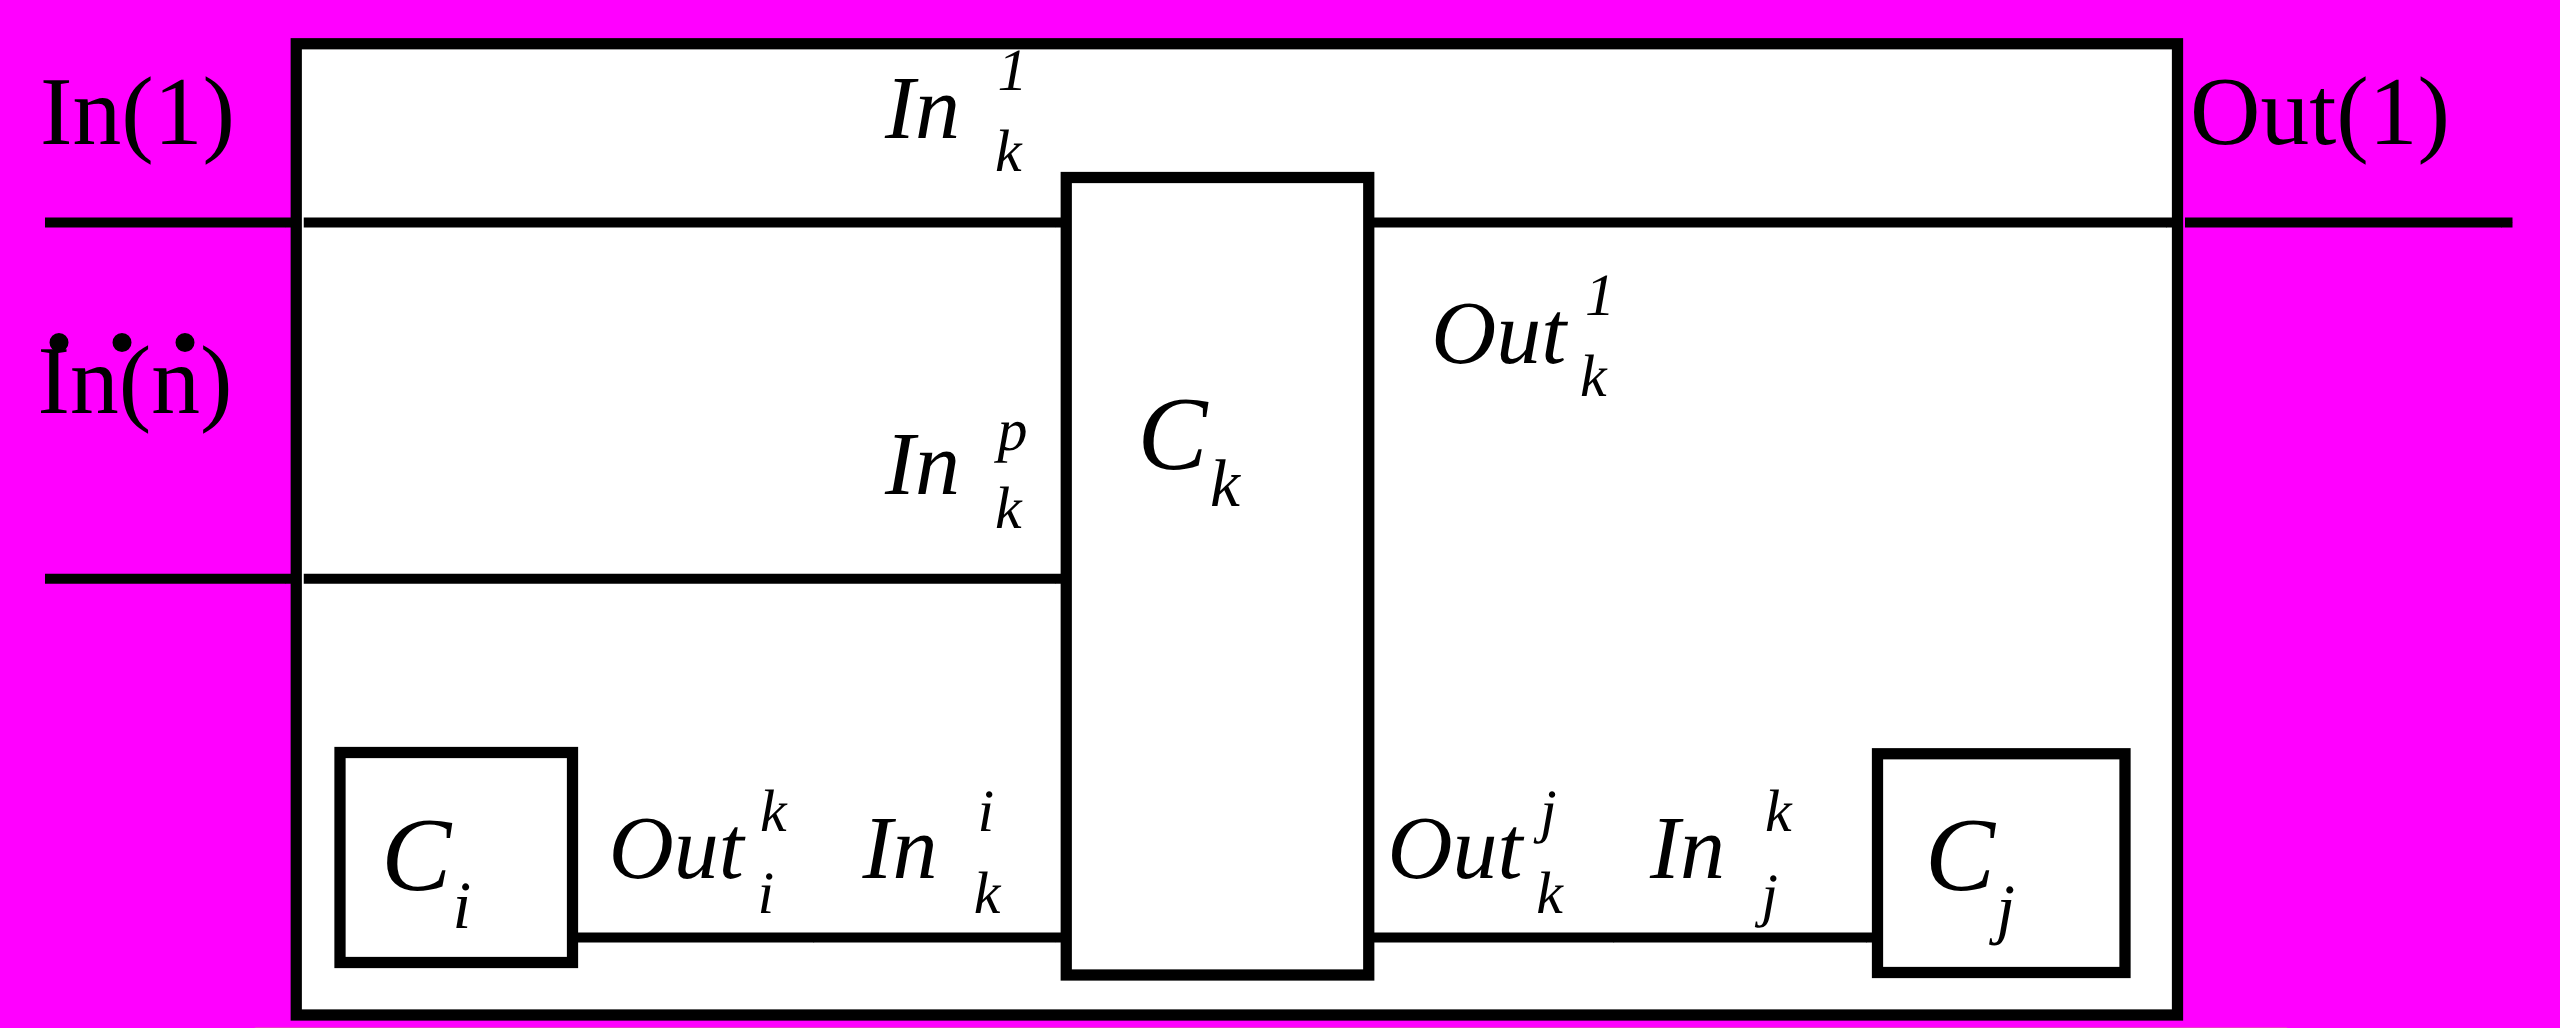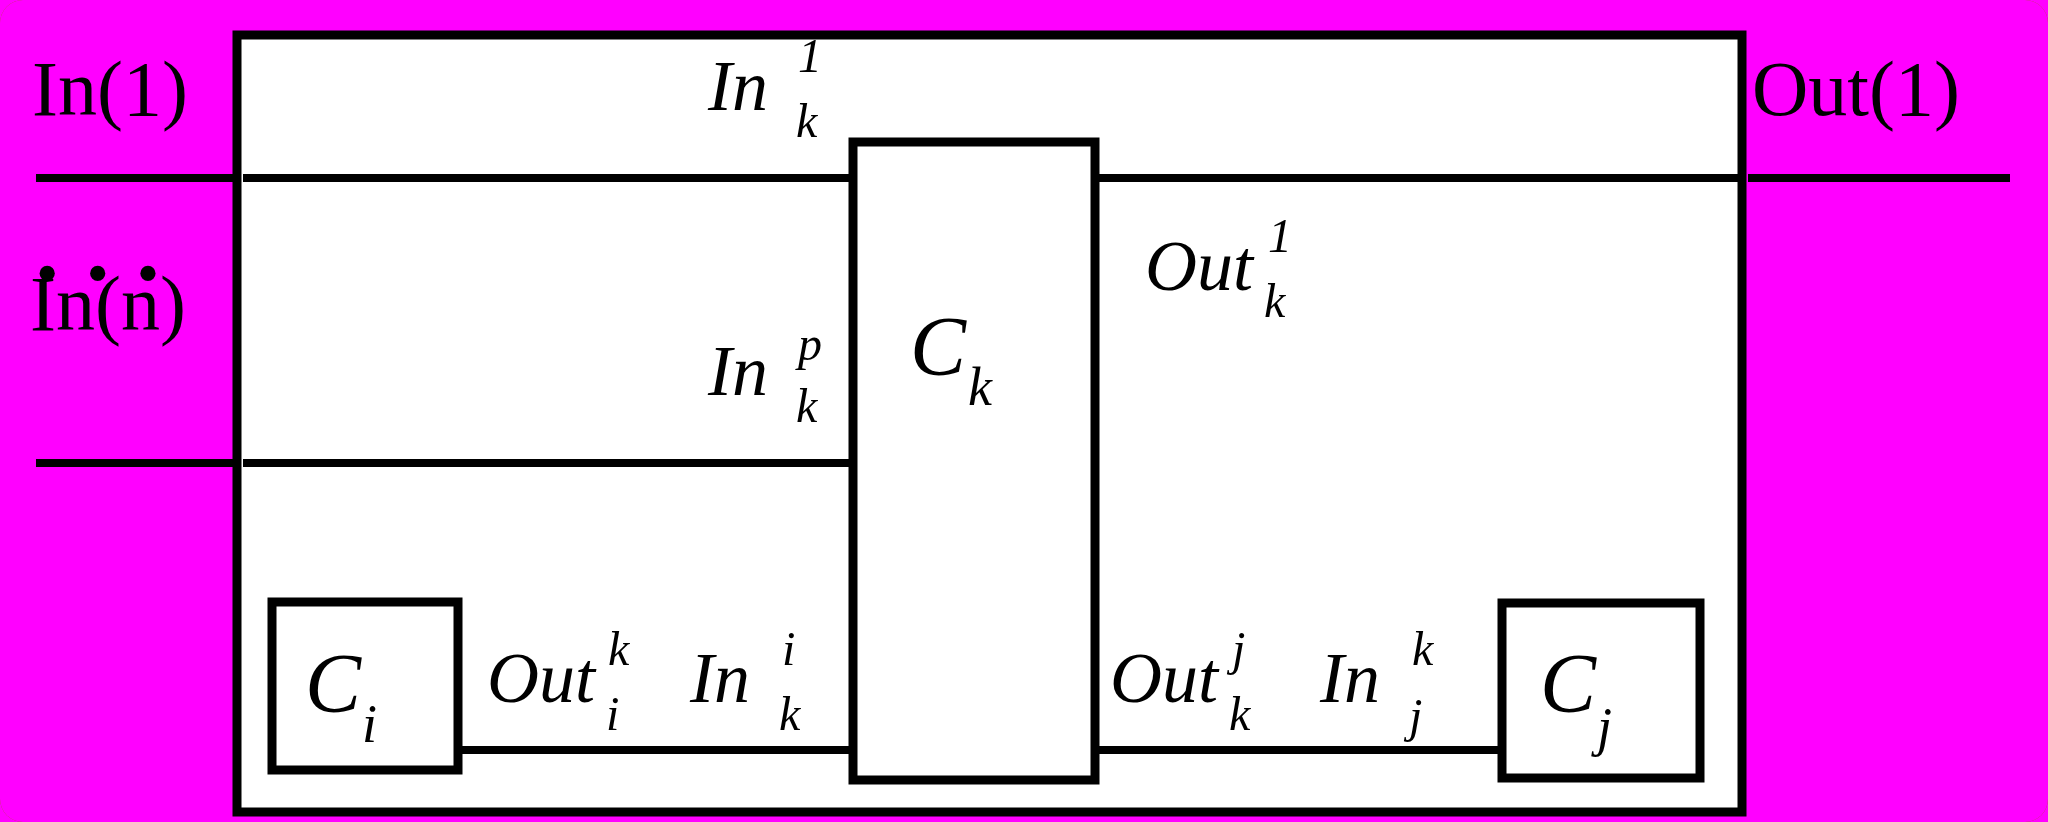--- a/index.html
+++ b/index.html
@@ -1,16 +1,16 @@
 <!DOCTYPE html>
 <html><head>
 <meta charset="utf-8">
 <style>
   html,body{margin:0;padding:0;background:#ff00ff;}
-  #stage{position:relative;width:2048px;height:822px;background:#a16207;overflow:hidden;border-radius:23px;}
+  #stage{position:relative;width:2048px;height:822px;background:#a16207;overflow:hidden;}
   svg{display:block;position:absolute;top:0;left:0;}
   .lbl{font-family:"Liberation Serif","DejaVu Serif",serif;fill:#000;}
   .upright{font-style:normal;}
   .ital{font-style:italic;}
 </style>
 </head>
 <body>
 
 <div id="stage">
 <svg width="2048" height="822" viewBox="0 0 2048 822" xmlns="http://www.w3.org/2000/svg">

